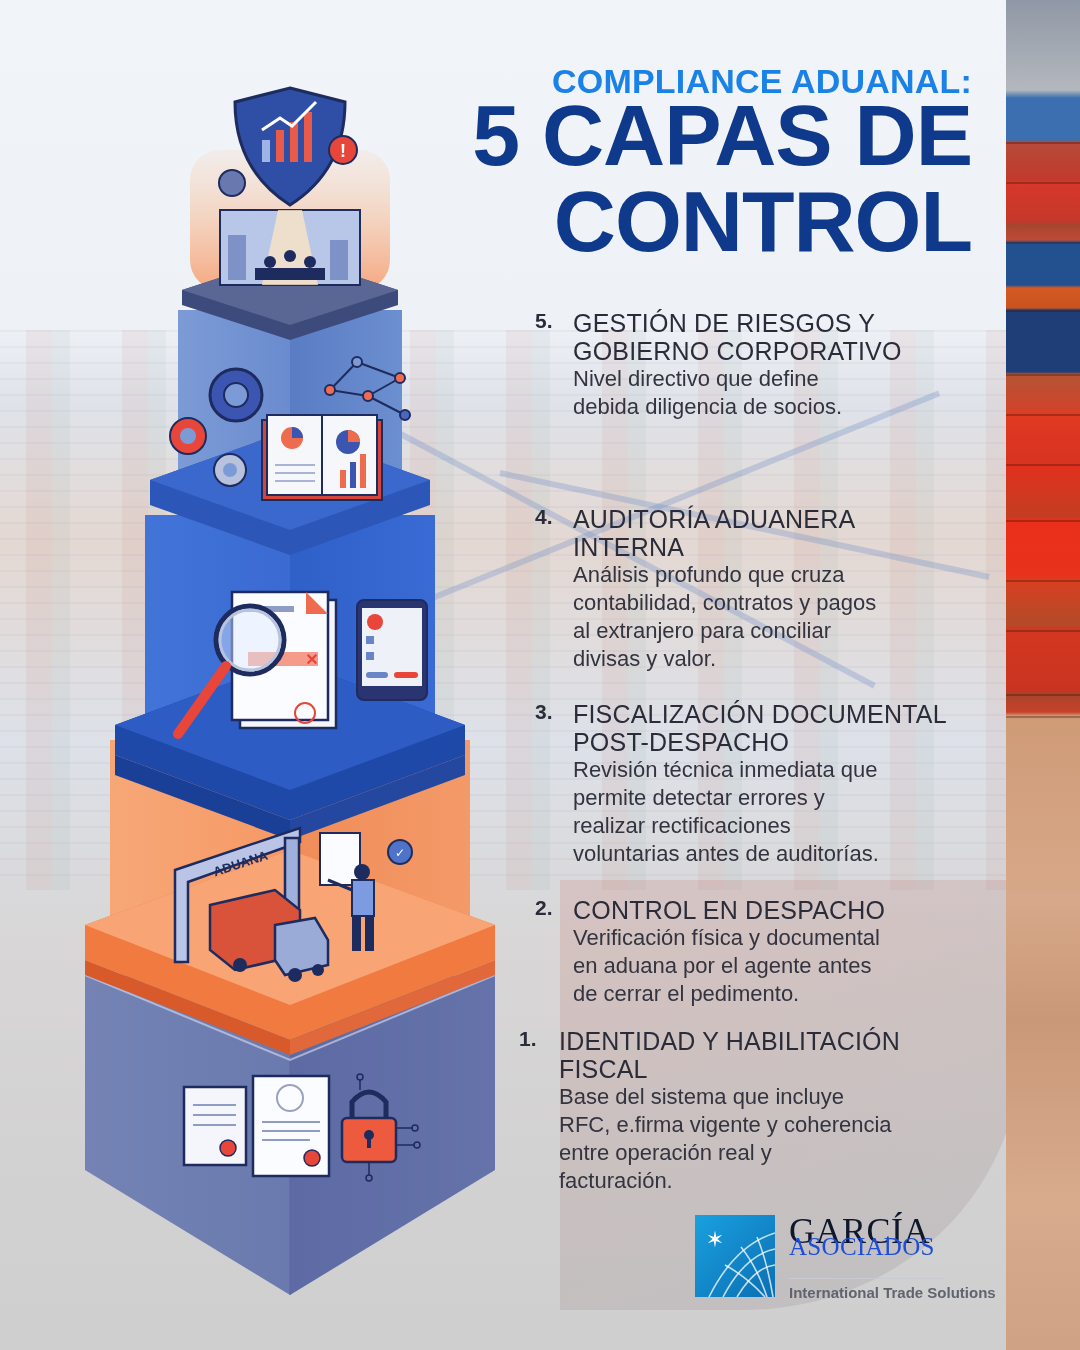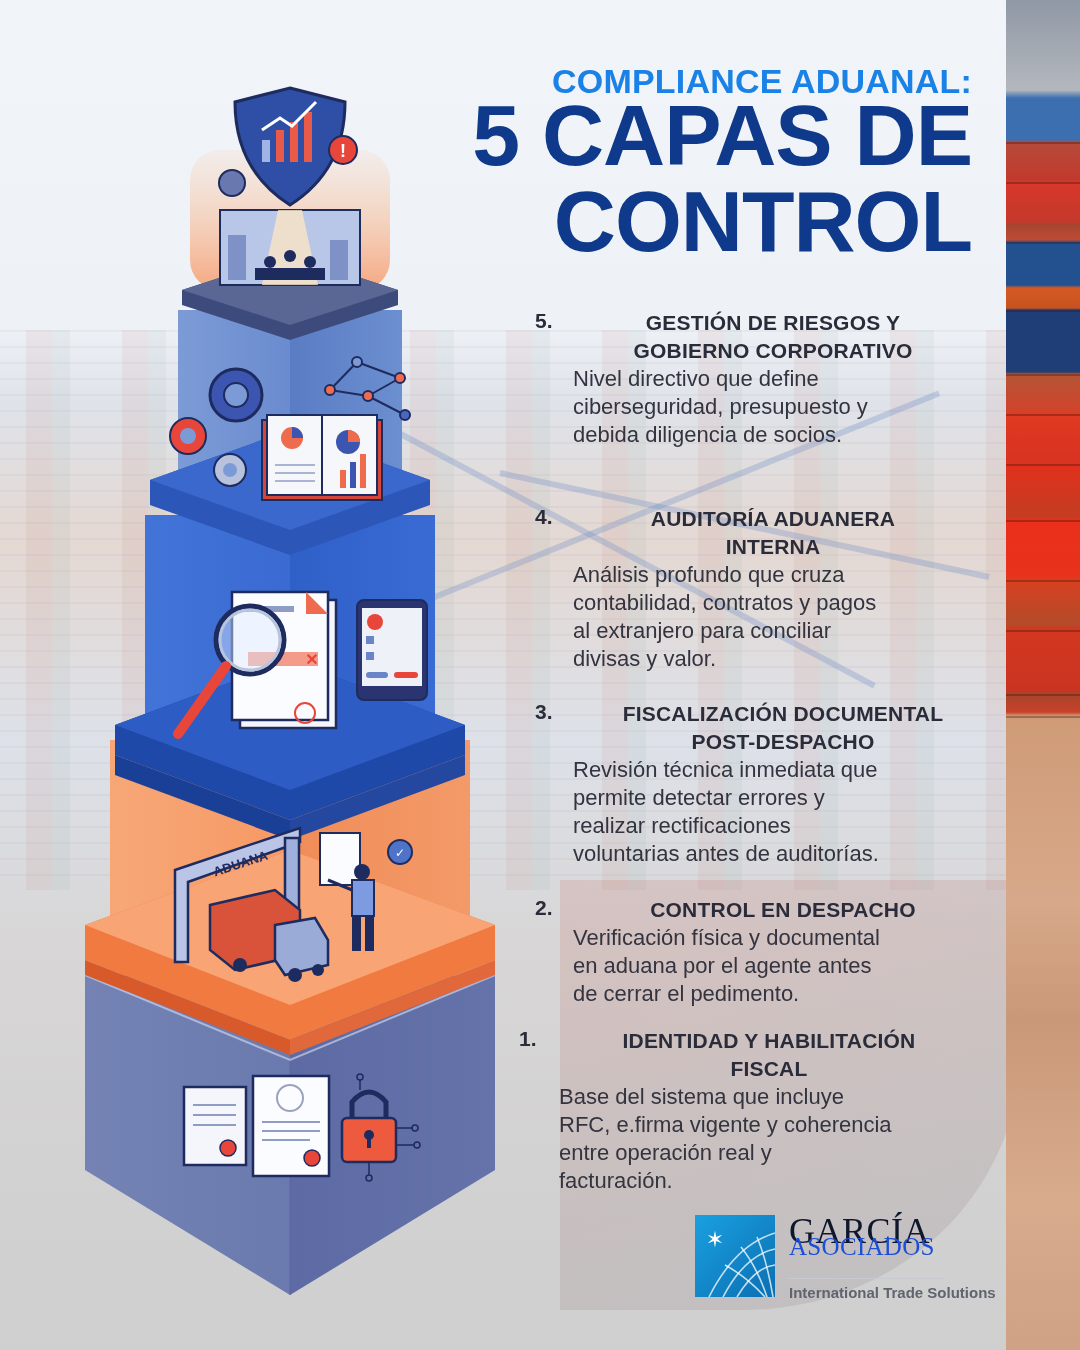--- a/index.html
+++ b/index.html
@@ -18,21 +18,21 @@
       background:linear-gradient(180deg,#8f98a6 0px,#b4b8bd 90px,#3c6fb0 98px,#3c6fb0 140px,#b64a3a 142px,#c13a2c 180px,#d8372a 182px,#c4392b 222px,#a6452f 224px,#bf4a35 240px,#23508f 242px,#23508f 285px,#d45a24 288px,#c8531f 308px,#1f3e77 310px,#1f3e77 372px,#b45435 374px,#d0442b 410px,#e03a22 414px,#d83223 462px,#e2301d 464px,#c33d22 516px,#e92f1a 520px,#e8321b 576px,#d8401f 580px,#b34b2a 624px,#d3371f 630px,#c93421 690px,#a7442a 694px,#c8412a 712px,#cf9b77 716px,#d7a889 900px,#c99878 1020px,#d8ab8d 1200px,#cfa185 1350px);}
   .right-strip .rib{position:absolute;left:0;width:74px;height:2px;background:rgba(60,20,10,.35);}
 
   
   .title-sub{position:absolute;right:108px;top:62px;color:#1a82e6;font-weight:700;font-size:34px;letter-spacing:.2px;white-space:nowrap;}
   .title-main{position:absolute;right:108px;top:92px;color:#0f3a8c;font-weight:900;font-size:86px;line-height:86px;text-align:right;letter-spacing:-1px;margin-left:8px;}
 
   
   .item{position:absolute;color:#2b2c3a;}
   .item .num{position:absolute;font-weight:700;font-size:21px;}
-  .item .head{font-weight:700;font-size:21px;line-height:28px;letter-spacing:.2px;text-align:center;}
+  .item .head{font-weight:400;font-size:25px;line-height:28px;letter-spacing:.2px;}
   .item .desc{font-size:22px;line-height:28px;color:#33343f;}
 
   
   .logo{position:absolute;left:695px;top:1215px;width:260px;height:90px;}
   .logo .mark{position:absolute;left:0;top:0;width:80px;height:82px;background:linear-gradient(135deg,#1aa0e0,#0a6fb3);overflow:hidden;}
   .logo .mark svg{position:absolute;left:0;top:0;}
   .logo .name1{position:absolute;left:94px;top:-2px;color:#0f172a;font-family:"Liberation Serif",serif;font-size:36px;line-height:36px;letter-spacing:.5px;}
   .logo .name2{position:absolute;left:94px;top:19px;color:#1d4ed8;font-family:"Liberation Serif",serif;font-size:25px;line-height:26px;letter-spacing:.3px;}
   .logo .line{position:absolute;left:94px;top:63px;width:156px;height:1px;background:#c8cad2;}
   .logo .tag{position:absolute;left:94px;top:69px;color:#5f646e;font-weight:700;font-size:15px;white-space:nowrap;}
@@ -282,21 +282,20 @@
 </div>
 
 <div class="item" style="left:573px;top:309px;width:400px;">
   <span class="num" style="left:-38px;top:0;">5.</span>
   <div class="head">
     <div>GESTIÓN DE RIESGOS Y</div>
     <div>GOBIERNO CORPORATIVO</div>
   </div>
   <div class="desc">
     <div>Nivel directivo que define</div>
-    <div>ciberseguridad, presupuesto y</div>
       <div>debida diligencia de socios.</div>
   </div>
 </div>
 
 <div class="item" style="left:573px;top:505px;width:400px;">
   <span class="num" style="left:-38px;top:0;">4.</span>
   <div class="head">
     <div>AUDITORÍA ADUANERA</div>
     <div>INTERNA</div>
   </div>

